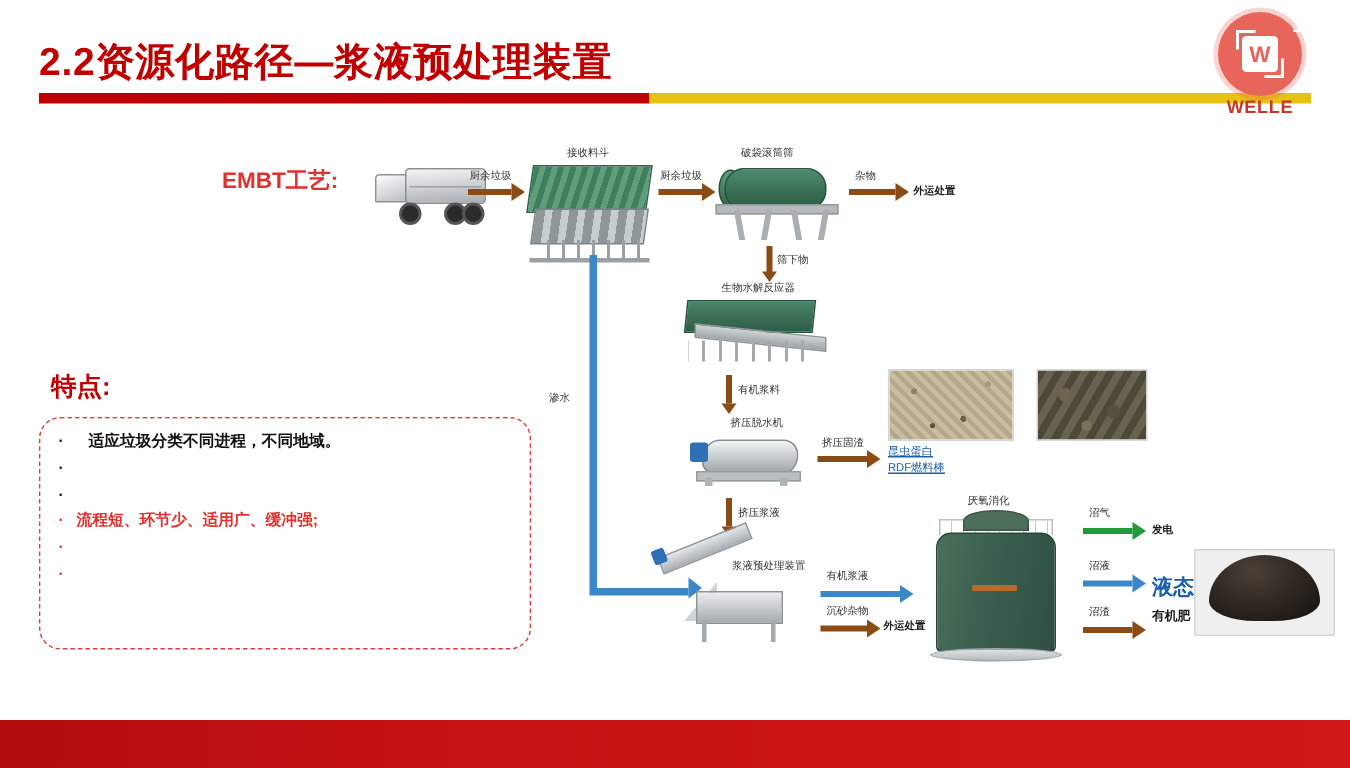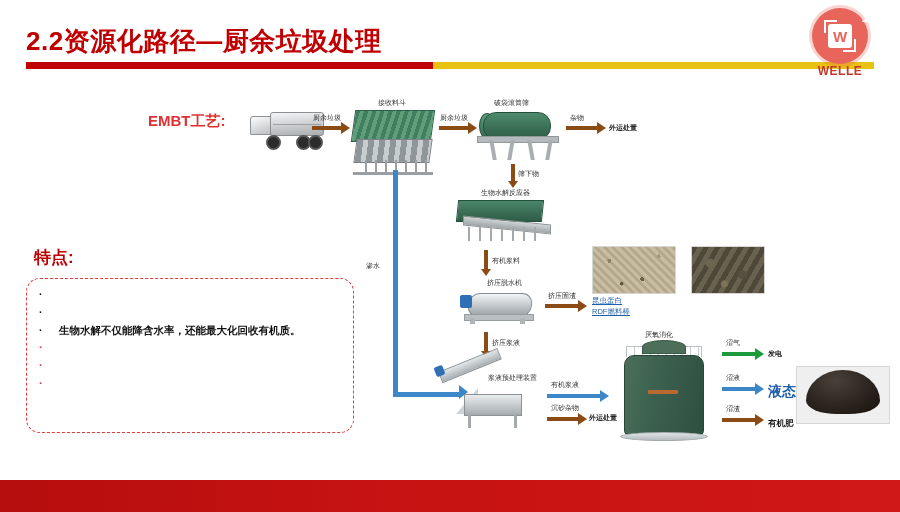--- a/index.html
+++ b/index.html
@@ -169,21 +169,21 @@
     display:flex;align-items:center;justify-content:center;
     color:#fff;font-size:13.5px;font-weight:bold;letter-spacing:.3px;}
   .page-num{position:absolute;right:22px;top:0;height:32px;display:flex;align-items:center;
     color:#fff;font-size:15px;font-weight:bold;}
 </style>
 </head>
 <body>
 
 <div class="slide">
 
-  <div class="title">2.2资源化路径—厨余垃圾处理</div>
+  <div class="title">2.2资源化路径—浆液预处理装置</div>
   <div class="rulebar">
     <div class="red"></div>
     <div class="gold"></div>
   </div>
 
   <div class="logo-wrap">
     <div class="logo-circle">
       <div class="br tl"></div>
       <div class="br br2"></div>
       <div class="wbox">W</div>
@@ -335,40 +335,41 @@
     <div class="shaft" style="width:33px;"></div>
     <div class="head" style="left:33px;"></div>
   </div>
   <div class="lbl blue" style="left:768px;top:383px;text-decoration:none;font-weight:bold;font-size:14px;text-align:center;">液态肥</div>
 
   <div class="lbl" style="left:726px;top:405px;">沼渣</div>
   <div class="arrow brown" style="left:722px;top:414px;width:42px;height:12px;">
     <div class="shaft" style="width:33px;"></div>
     <div class="head" style="left:33px;"></div>
   </div>
-  <div class="lbl" style="left:768px;top:418px;font-weight:bold;font-size:8.5px;color:#1a1a1a;">有机肥</div>
+  <div class="lbl" style="left:768px;top:405px;font-weight:bold;font-size:8.5px;color:#1a1a1a;">有机肥</div>
 
   <div class="photo compost" style="left:796px;top:366px;width:92px;height:56px;">
     <div class="pile"></div>
   </div>
 
   <div class="feat-title">特点:</div>
   <div class="feat-box">
     <div class="feat-item black">
       <span class="dot">·</span>
+      <span class="txt">适应垃圾分类不同进程，不同地域。</span>
     </div>
     <div class="feat-item black">
       <span class="dot">·</span>
     </div>
     <div class="feat-item black">
       <span class="dot">·</span>
-      <span class="txt">生物水解不仅能降含水率，还能最大化回收有机质。</span>
     </div>
     <div class="feat-item red">
       <span class="dot">·</span>
+      <span class="txt">流程短、环节少、适用广、缓冲强;</span>
     </div>
     <div class="feat-item red">
       <span class="dot">·</span>
     </div>
     <div class="feat-item red">
       <span class="dot">·</span>
     </div>
   </div>
 
   <div class="footer"></div>

